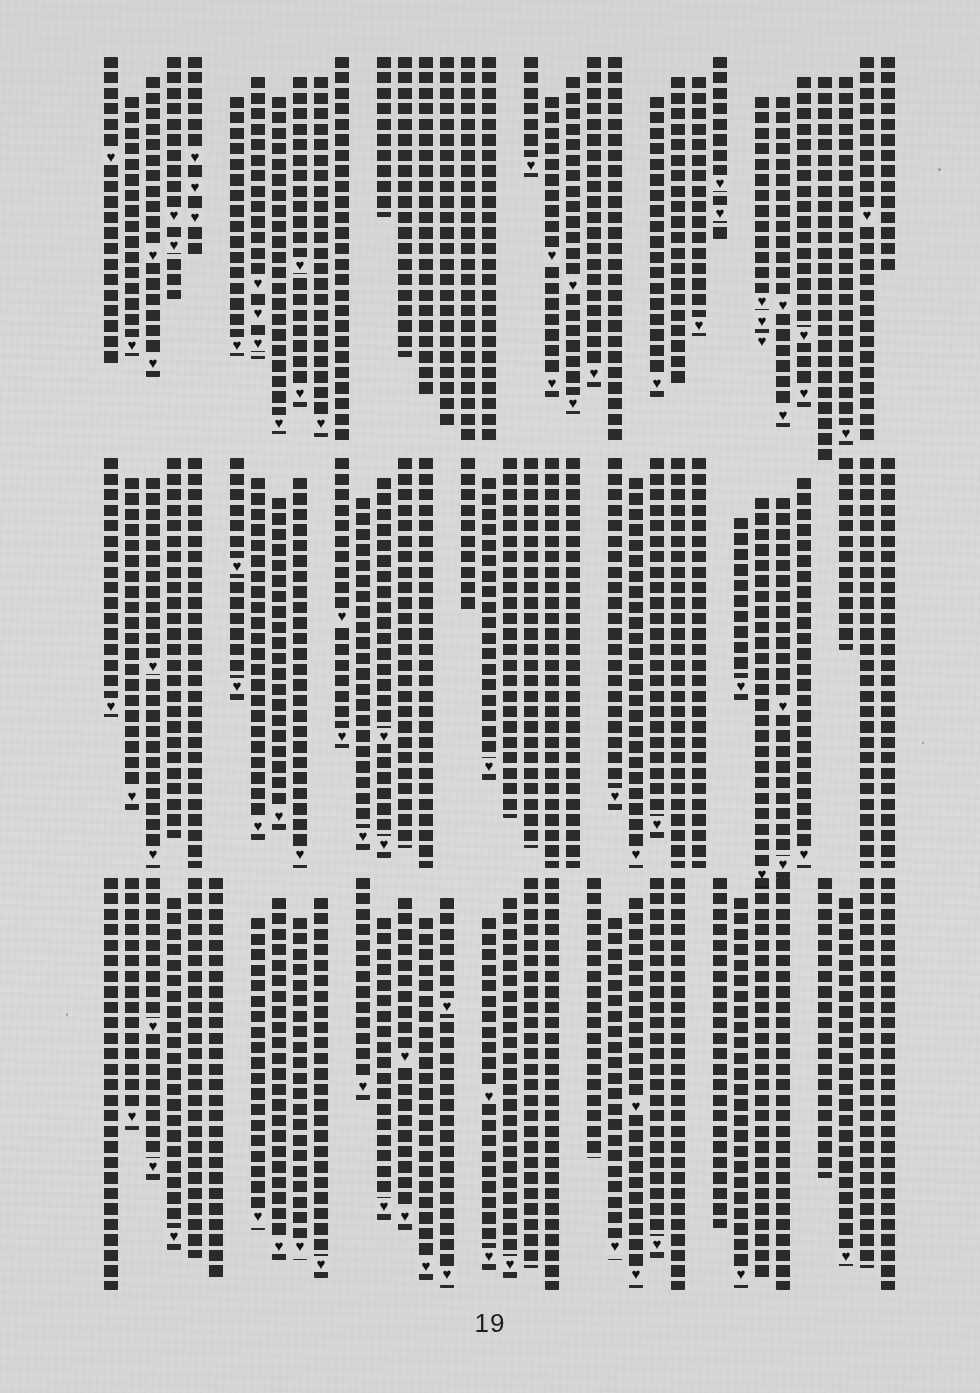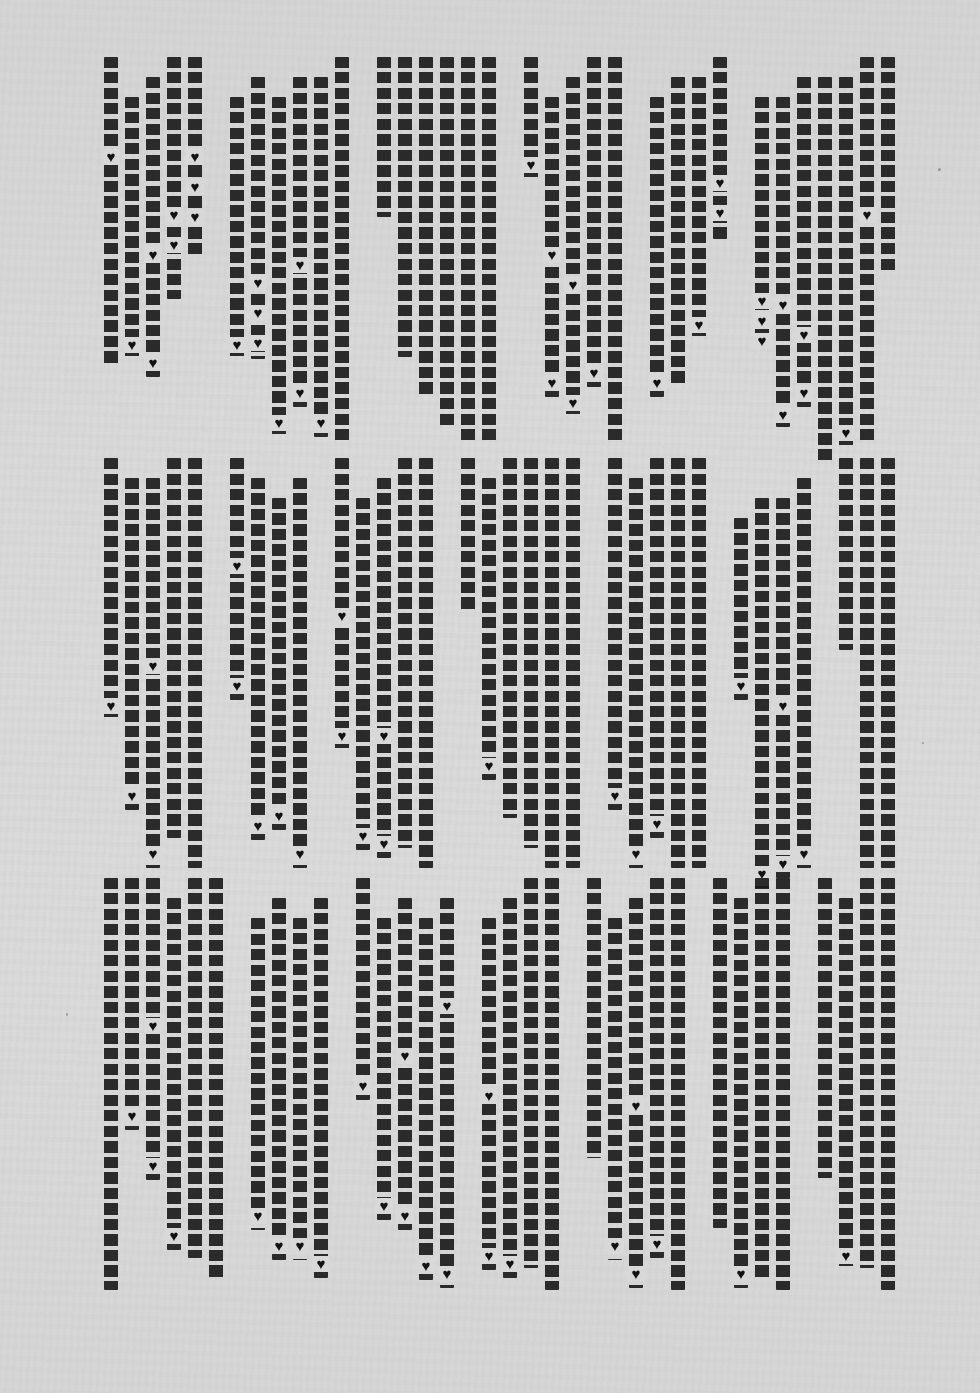--- a/index.html
+++ b/index.html
@@ -332,18 +332,19 @@
       <div class="col" style="margin-top: 0px; height: 302px;">
         <span class="heart" style="top: 140px;">♥</span>
         <span class="heart" style="top: 280px;">♥</span>
       </div>
       <div class="col" style="margin-top: 0px; height: 252px;">
         <span class="heart" style="top: 230px;">♥</span>
       </div>
       <div class="col" style="margin-top: 0px; height: 412px;"></div>
     </div>
 
+  <div class="page-number">19</div>
 
   <span class="speck s1"></span>
   <span class="speck s2"></span>
   <span class="speck s3"></span>
   <span class="speck s4"></span>
 </div>
 
 </body></html>

